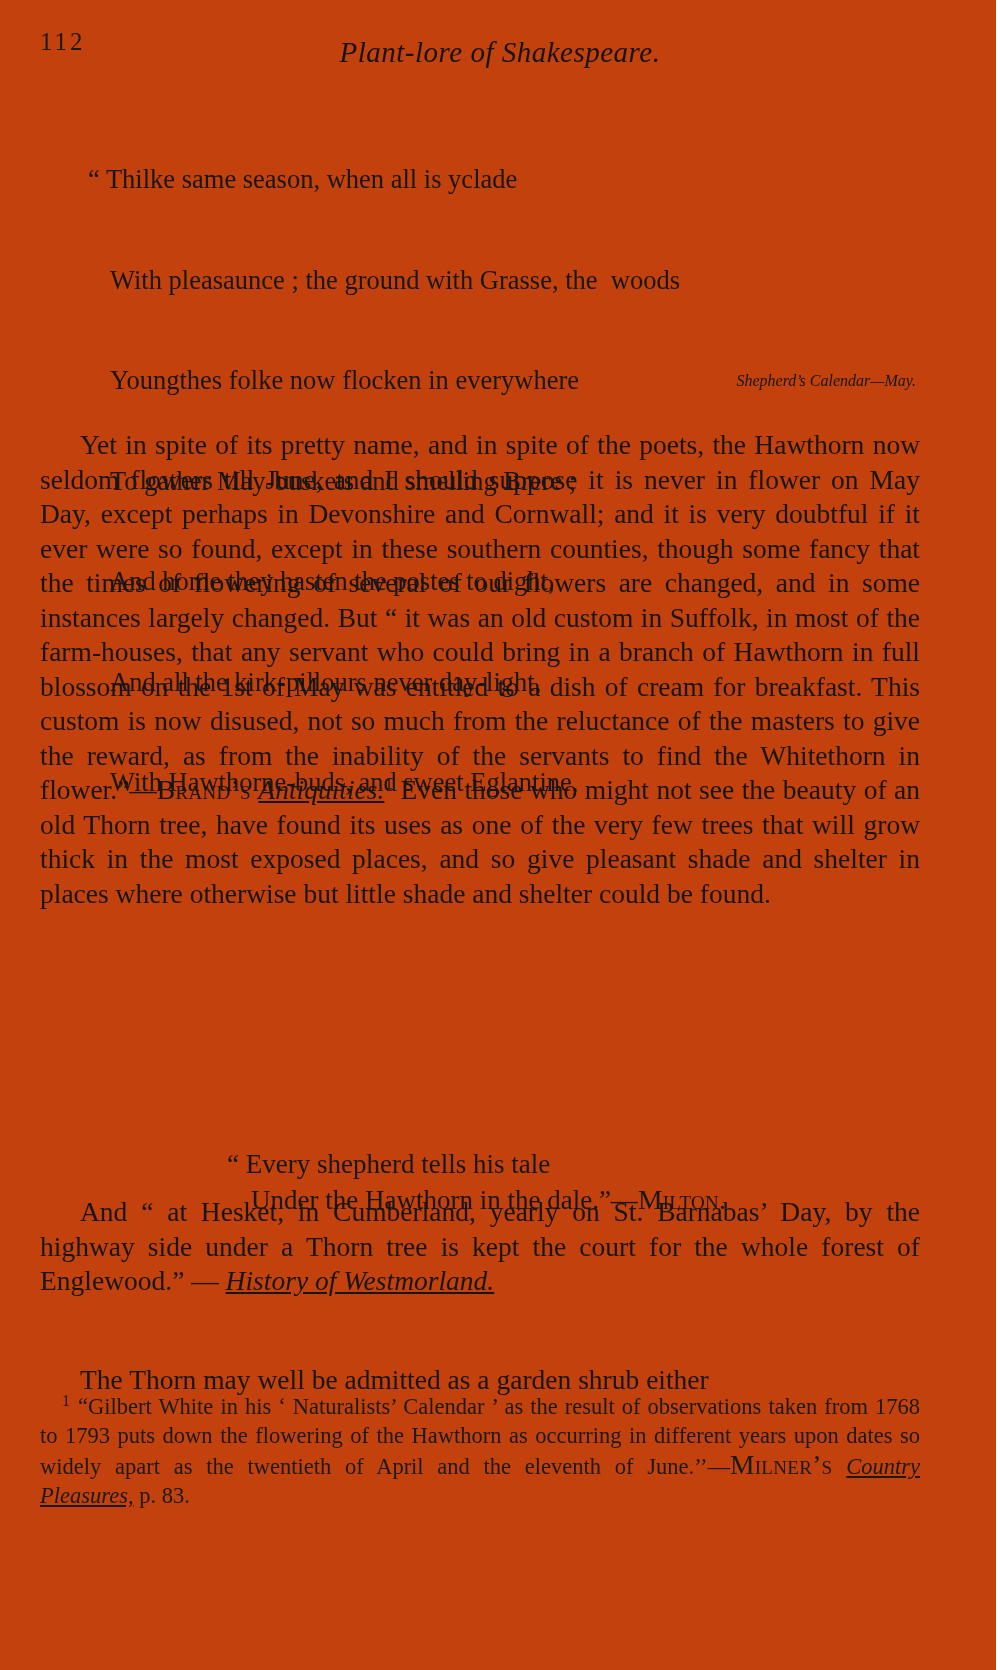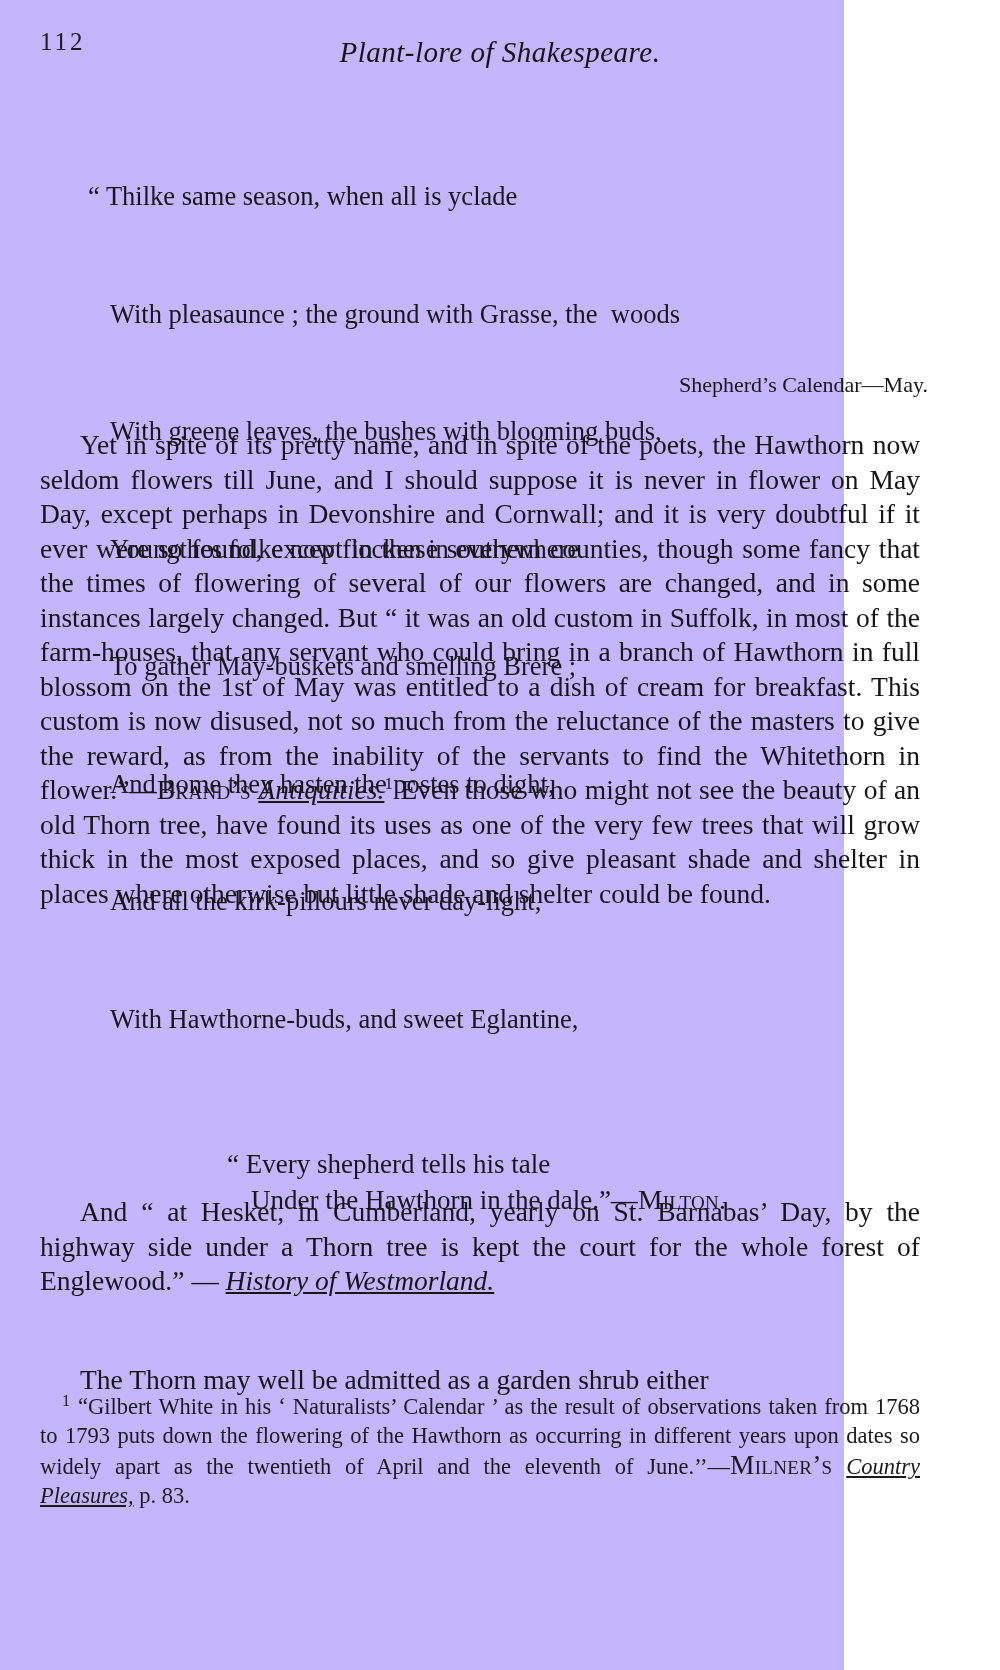--- a/index.html
+++ b/index.html
@@ -11,23 +11,23 @@
     width: 1000px;
     height: 1670px;
     position: relative;
     font-family: "Liberation Serif", serif;
     color: #1b1b1b;
     overflow: hidden;
   }
   .page {
     position: absolute;
     left: 0; top: 0;
-    width: 844px;
+    width: 996px;
     height: 1670px;
-    background: #c4b5fd;
+    background: #c2410c;
   }
   
   .running-head {
     position: absolute;
     left: 40px;
     top: 24px;
     width: 920px;
     height: 40px;
   }
   .folio {
@@ -55,29 +55,30 @@
   .verse {
     position: absolute;
     left: 88px;
     top: 96px;
     width: 840px;
     font-size: 26.5px;
     line-height: 33.5px;
     color: #171717;
     white-space: pre;
   }
-  .verse .vline { display: block; margin-top: 17px; }
+  .verse .vline { display: block; }
   .verse .vline.indent { padding-left: 22px; }
   .attrib {
     position: absolute;
-    left: 88px;
+    left: 76px;
     top: 372px;
     width: 840px;
     text-align: right;
-    font-size: 22px;
+    font-style: italic;
+    font-size: 16px;
     color: #171717;
     padding-right: 10px;
   }
   
   .body-block {
     position: absolute;
     left: 40px;
     width: 880px;
     font-size: 27.5px;
     line-height: 34.5px;
@@ -150,21 +151,20 @@
 <div class="page">
 
   <div class="running-head">
     <div class="folio">112</div>
     <div class="head-title">Plant-lore of Shakespeare.</div>
   </div>
 
   <div class="verse">
     <span class="vline">“ Thilke same season, when all is yclade</span>
     <span class="vline indent">With pleasaunce ; the ground with Grasse, the  woods</span>
-    <span class="vline indent">With greene leaves, the bushes with blooming buds,</span>
     <span class="vline indent">Youngthes folke now flocken in everywhere</span>
     <span class="vline indent">To gather May-buskets and smelling Brere ;</span>
     <span class="vline indent">And home they hasten the postes to dight,</span>
     <span class="vline indent">And all the kirk-pillours never day-light,</span>
     <span class="vline indent">With Hawthorne-buds, and sweet Eglantine,</span>
   </div>
 
   <div class="attrib">Shepherd’s Calendar—May.</div>
 
   <div class="body-block" id="para-1">

